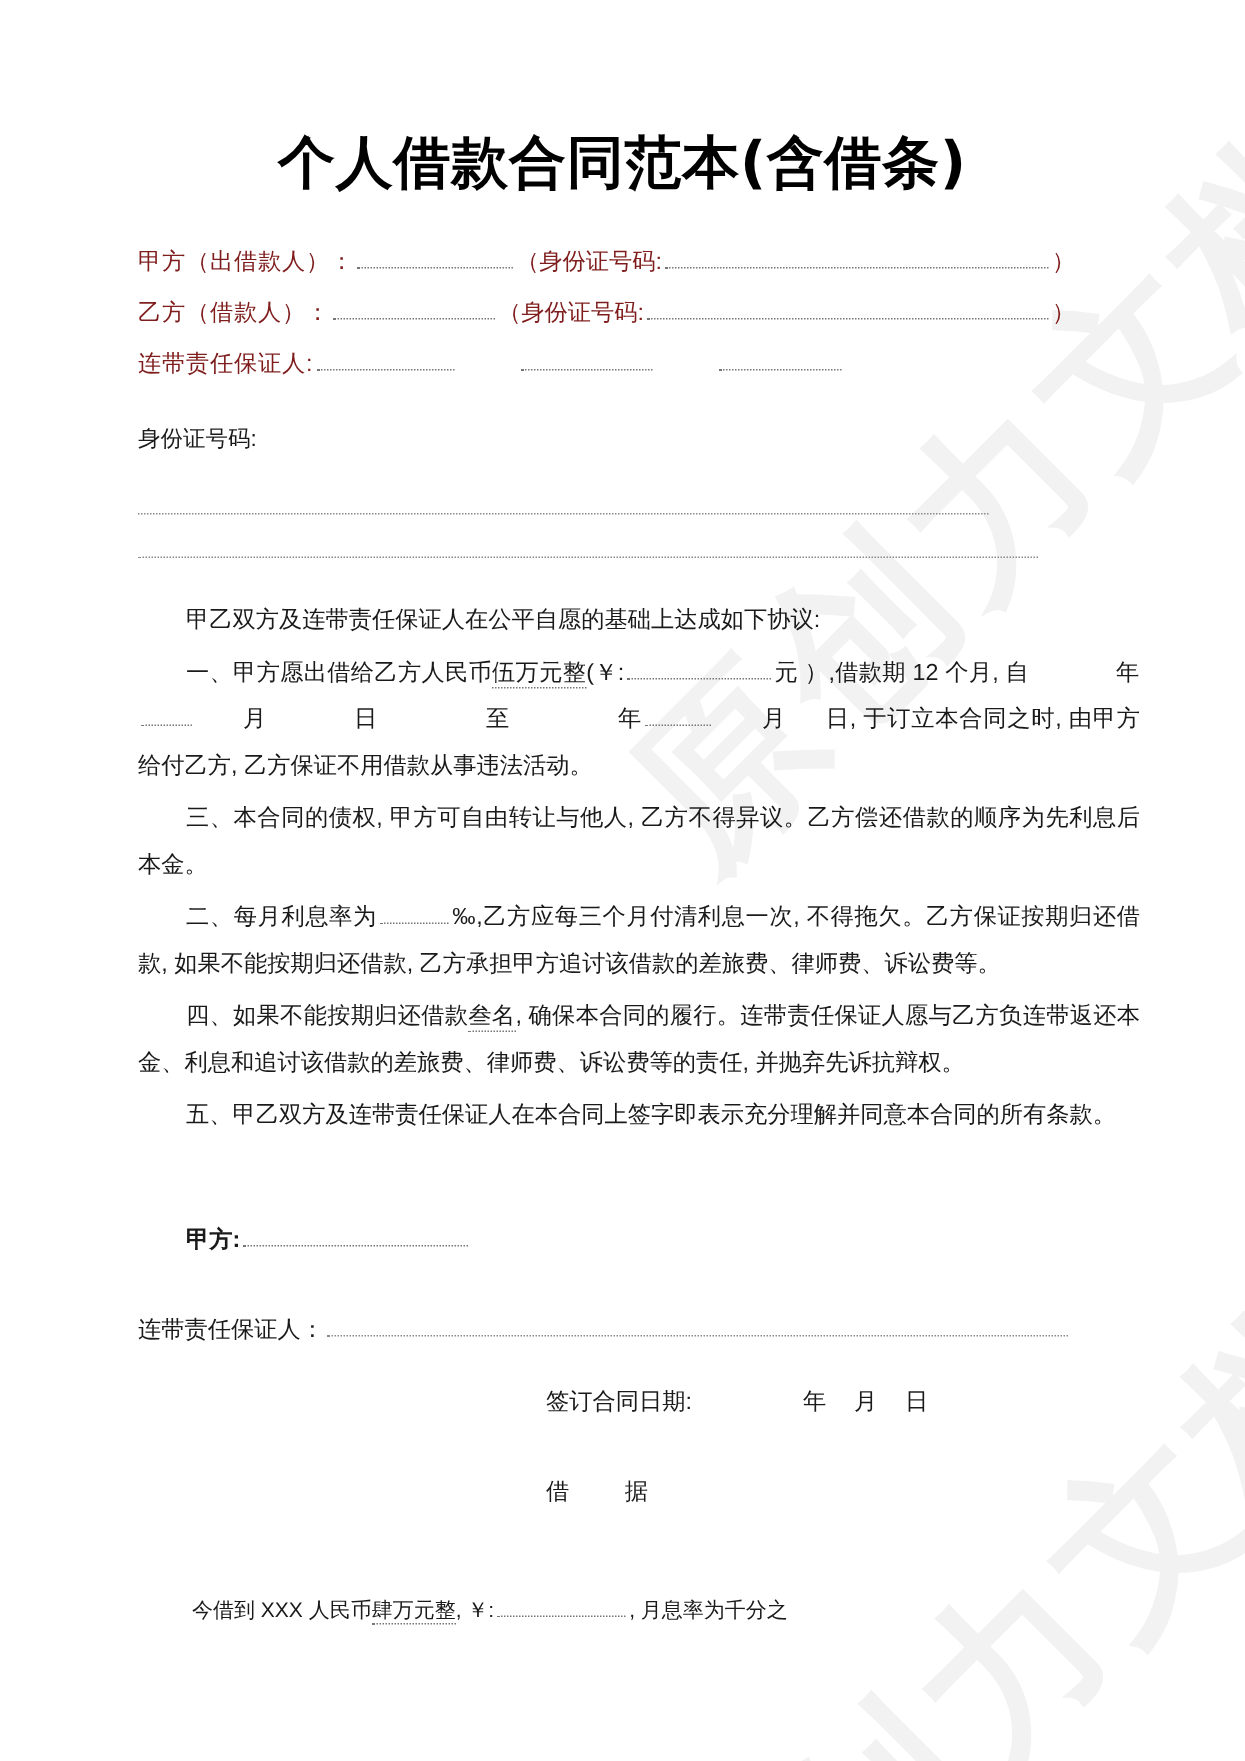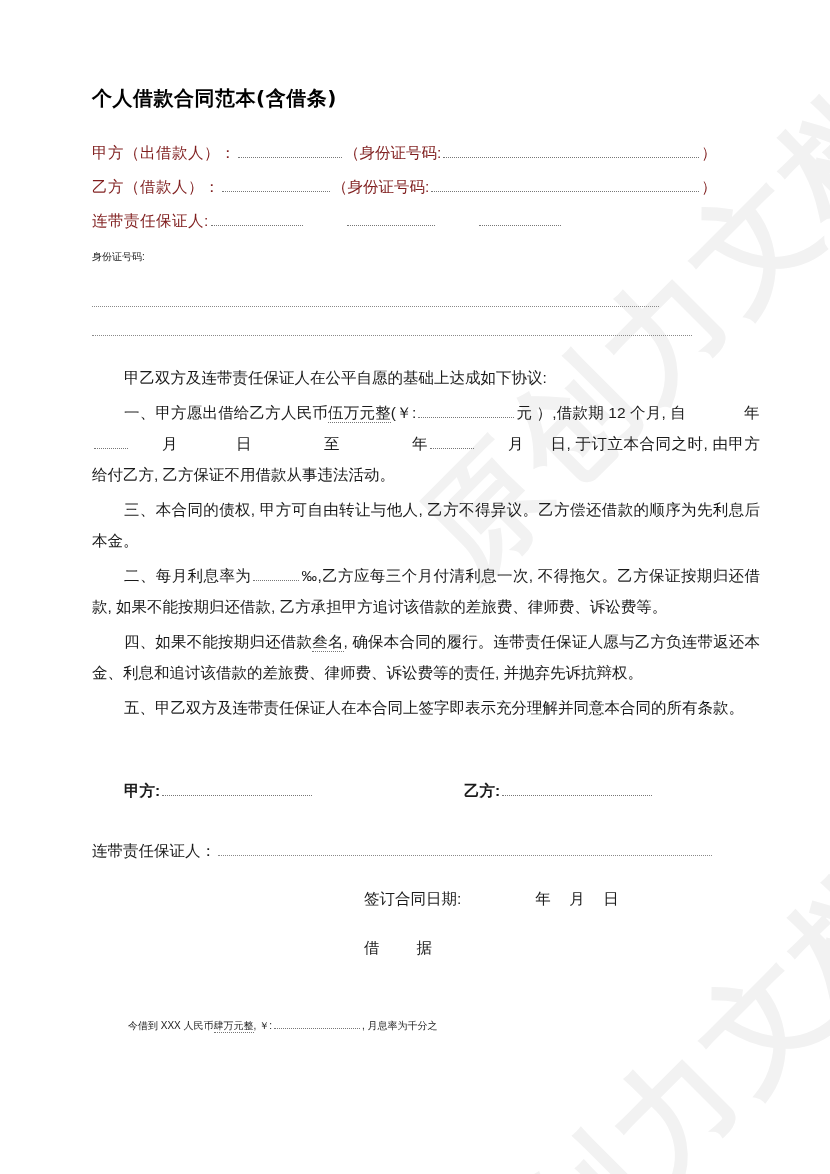--- a/index.html
+++ b/index.html
@@ -38,22 +38,22 @@
   .wm-2 { left: 362px; top: 1030px; }
 
   
   .content {
     position: relative;
     z-index: 2;
     padding: 0 70px 0 92px;
   }
 
   .doc-title {
-    text-align: left;
-    font-size: 20px;
+    text-align: center;
+    font-size: 38px;
     font-weight: 700;
     letter-spacing: 0.5px;
     margin: 86px 0 0 0;
     padding-right: 22px;
     line-height: 1.2;
     color: #000000;
     font-family: "DejaVu Sans", "Liberation Sans", sans-serif;
   }
 
   .party-block { margin-top: 26px; }
@@ -82,23 +82,23 @@
   .b-g2     { width: 88px; }
   .b-g3     { width: 82px; }
   .b-amount { width: 96px; }
   .b-rate   { width: 46px; }
   .b-date   { width: 34px; }
   .b-date2  { width: 44px; }
   .b-sign   { width: 150px; }
   .b-money  { width: 86px; }
 
   .idno-line {
-    font-size: 10px;
+    font-size: 15px;
     line-height: 34px;
-    margin-top: 2px;
+    margin-top: 16px;
   }
 
   .rule {
     border-bottom: 1px dotted #8a8a8a;
     height: 0;
   }
   .rule-1 { width: 567px; margin-top: 32px; }
   .rule-2 { width: 600px; margin-top: 28px; }
 
   
@@ -156,31 +156,31 @@
     margin-top: 16px;
     font-size: 15.5px;
     line-height: 32px;
     padding-left: 272px;
     white-space: nowrap;
   }
   .date-row .gap { display: inline-block; width: 74px; }
   .date-row .ym  { display: inline-block; width: 34px; }
 
   .iou-title {
-    margin-top: 17px;
+    margin-top: 28px;
     font-size: 15.5px;
     line-height: 32px;
     padding-left: 272px;
     letter-spacing: 1px;
   }
   .iou-title .mid { display: inline-block; width: 36px; }
 
   .iou-body {
     margin-top: 46px;
-    font-size: 10px;
+    font-size: 14px;
     line-height: 32px;
     padding-left: 36px;
     white-space: nowrap;
   }
 </style>
 </head>
 <body>
 
 <div class="page">
 
@@ -221,21 +221,20 @@
 
       <p class="para indent"><span>二、每月利息率为</span><span class="blank b-rate"></span><span>‰,</span><span>乙方应每三个月付清利息一次, 不得拖欠。乙方保证按期归还借款, 如果不能按期归还借款, 乙方承担甲方追讨该借款的差旅费、律师费、诉讼费等。</span></p>
 
       <p class="para indent"><span>四、如果不能按期归还借款</span><span class="underlined">叁名</span><span>, 确保本合同的履行。连带责任保证人愿与乙方负连带返还本金、利息和追讨该借款的差旅费、律师费、诉讼费等的责任, 并抛弃先诉抗辩权。</span></p>
 
       <p class="para indent tight">五、甲乙双方及连带责任保证人在本合同上签字即表示充分理解并同意本合同的所有条款。</p>
     </div>
 
     <div class="sign-row">
       <div class="sign-a"><span>甲方:</span><span class="blank b-sign"></span></div>
-      <div><span>乙方:</span><span class="blank b-sign"></span></div>
     </div>
 
     <div class="guarantor-row">
       <span>连带责任保证人：</span><span class="b-guarantor-long"></span>
     </div>
 
     <div class="date-row">
       <span>签订合同日期:</span><span class="gap"></span><span class="ym">年</span><span class="ym">月</span><span>日</span>
     </div>
 

